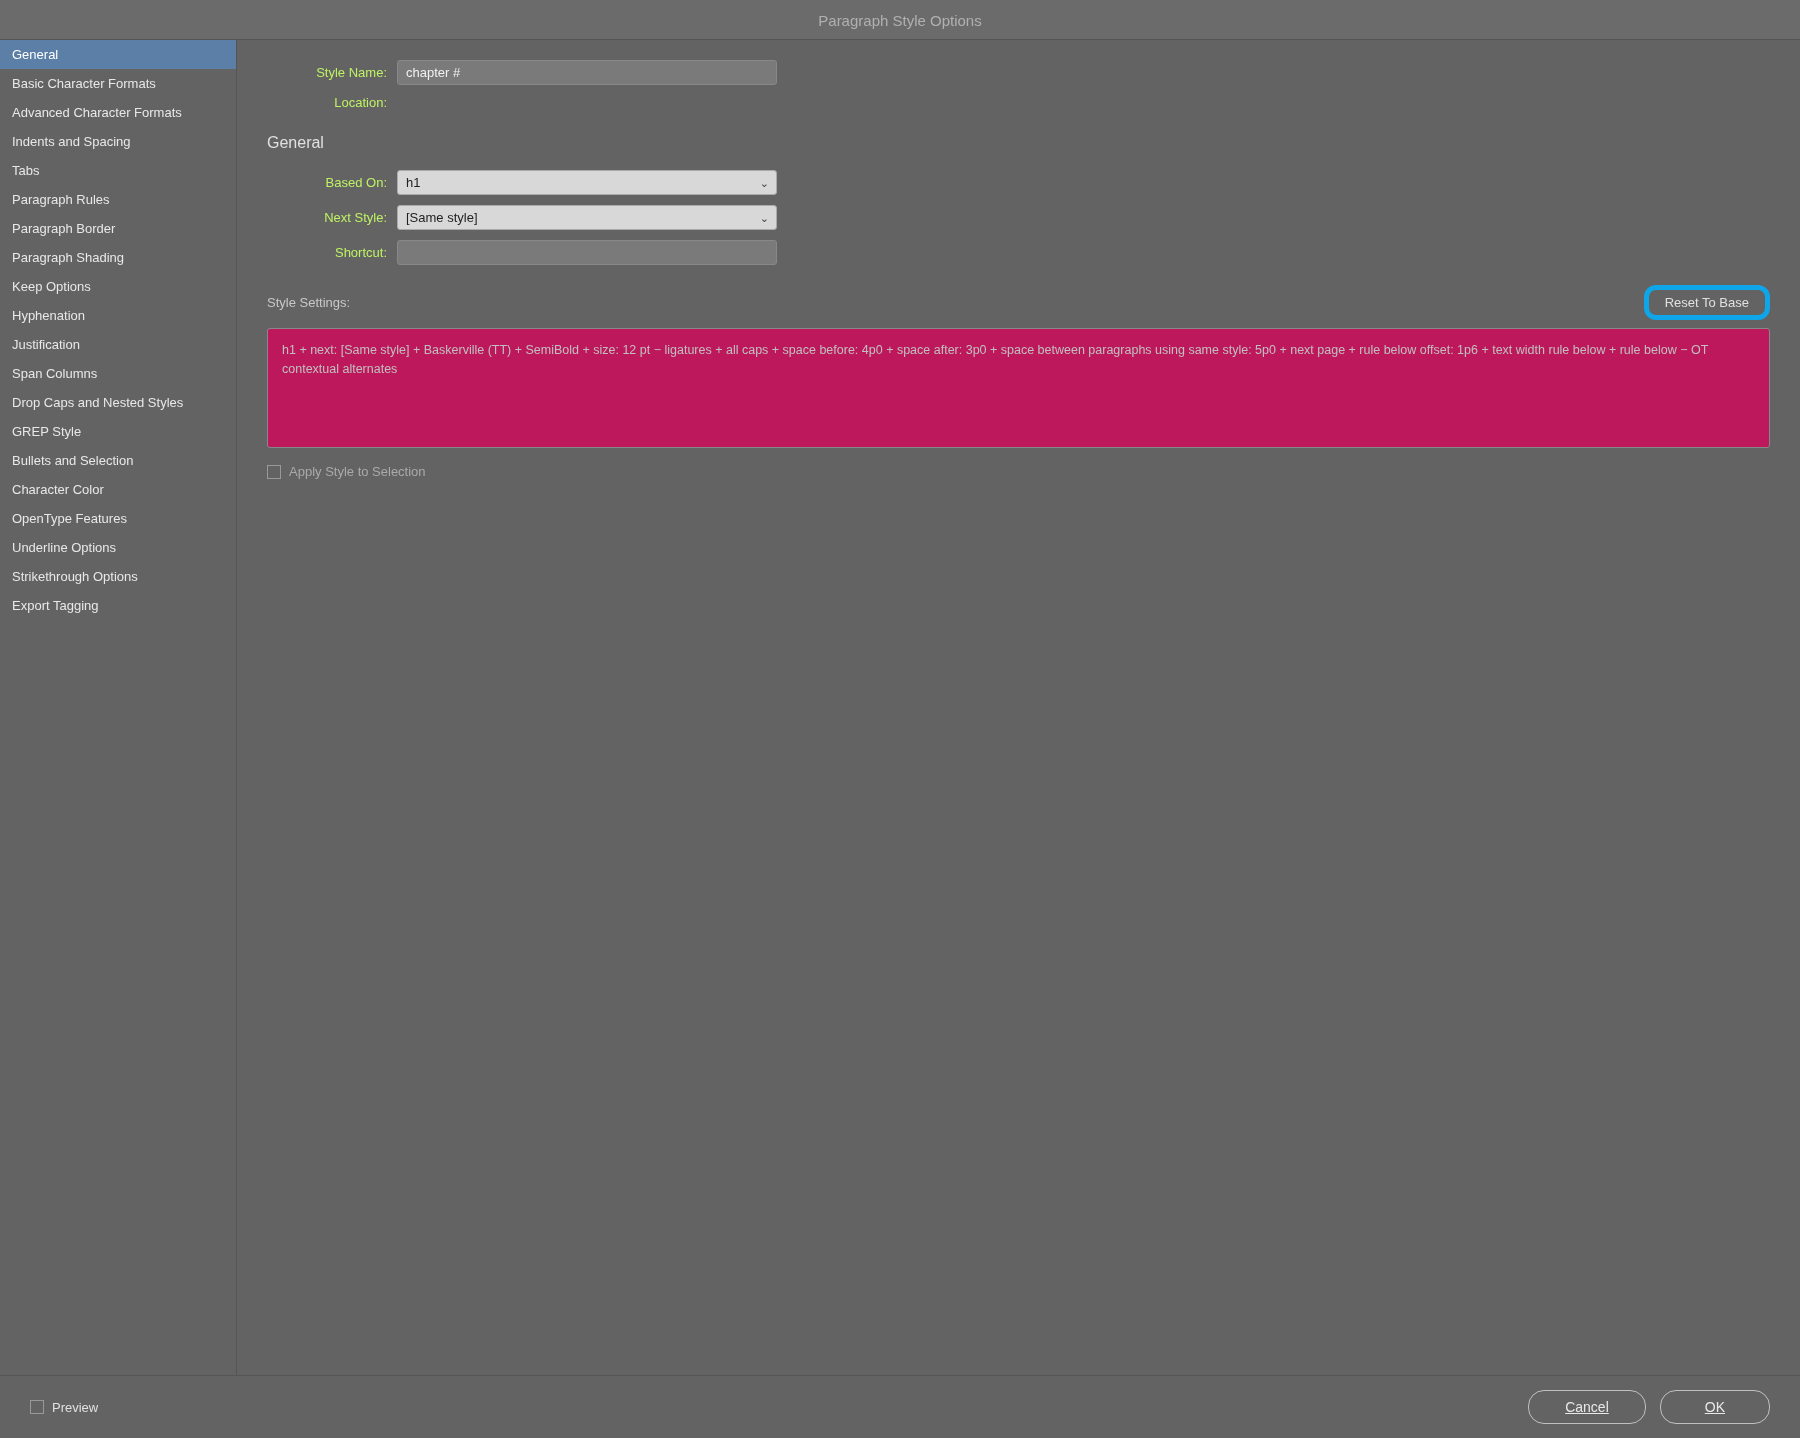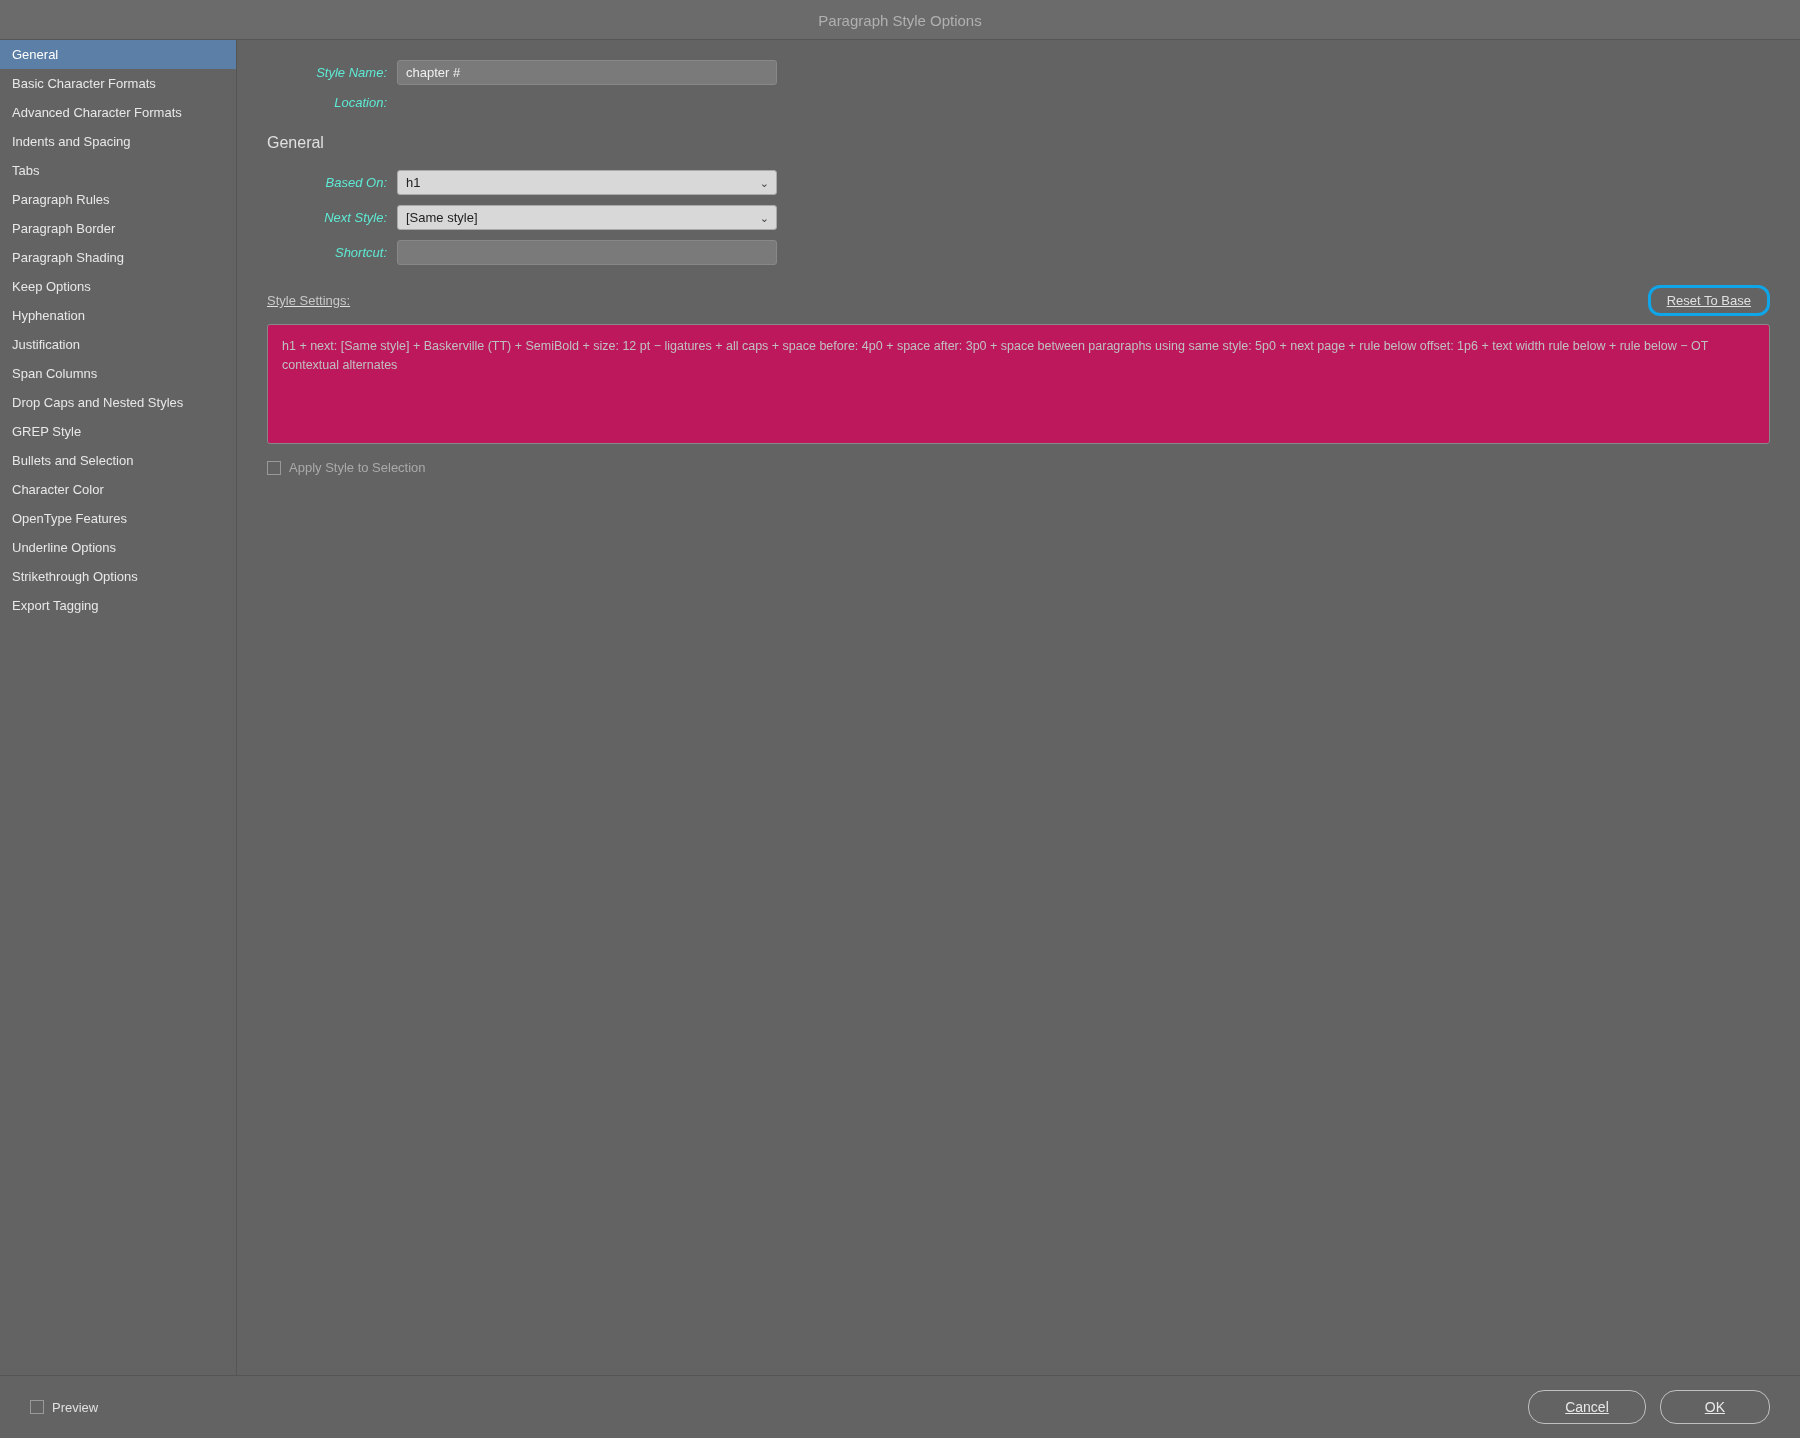--- a/index.html
+++ b/index.html
@@ -57,27 +57,26 @@
       display: flex;
       flex-direction: column;
       overflow: hidden;
     }
     .form-row {
       display: flex;
       align-items: center;
       margin-bottom: 10px;
     }
     .form-label {
-      color: #5eead4;
+      color: #bef264;
       text-align: right;
       width: 120px;
       margin-right: 10px;
       font-size: 13px;
       flex-shrink: 0;
-      font-style: italic;
     }
     .form-input {
       background: #7a7a7a;
       border: 1px solid #888;
       color: #f0f0f0;
       font-size: 13px;
       padding: 4px 8px;
       border-radius: 3px;
       width: 380px;
       outline: none;
@@ -123,29 +122,28 @@
       border-radius: 3px;
       width: 380px;
       outline: none;
     }
     .style-settings-row {
       display: flex;
       align-items: center;
       justify-content: space-between;
       margin-bottom: 8px;
       margin-top: 10px;
-      text-decoration: underline;
     }
     .style-settings-label {
       font-size: 13px;
       color: #c8c8c8;
     }
     .reset-btn {
       background: transparent;
-      border: 3px solid #0ea5e9;
+      border: 5px solid #0ea5e9;
       color: #e0e0e0;
       padding: 5px 16px;
       border-radius: 12px;
       font-size: 13px;
       cursor: pointer;
     }
     .style-settings-box {
       background: #be185d;
       border: 1px solid #888;
       border-radius: 3px;

